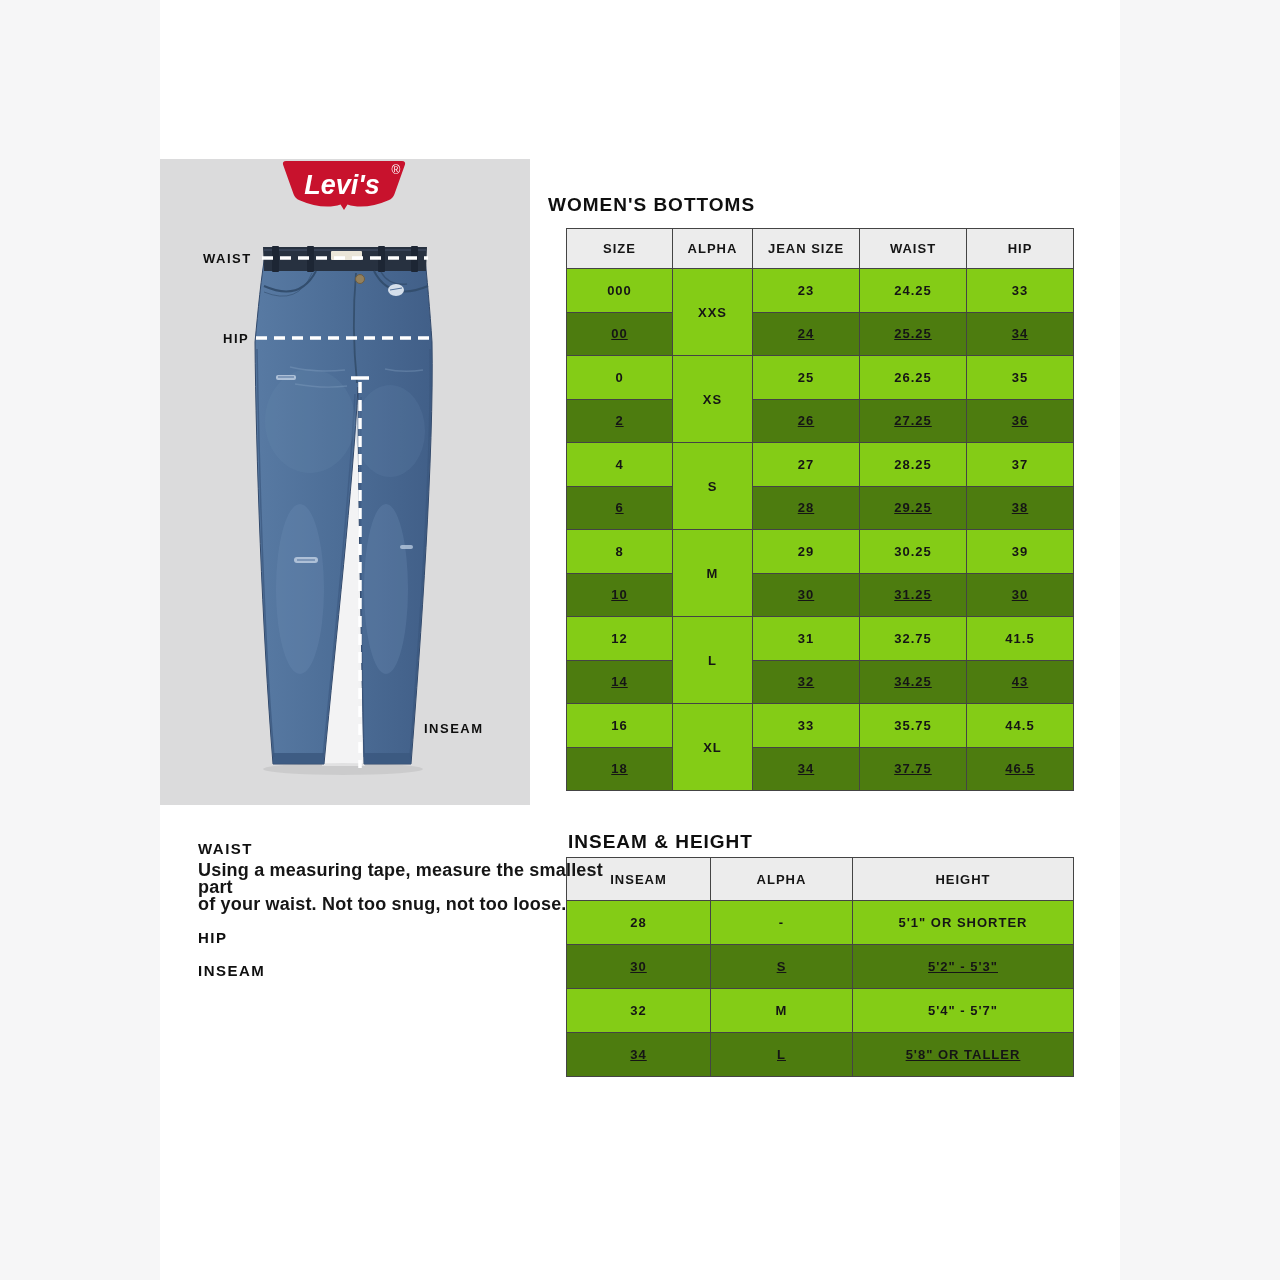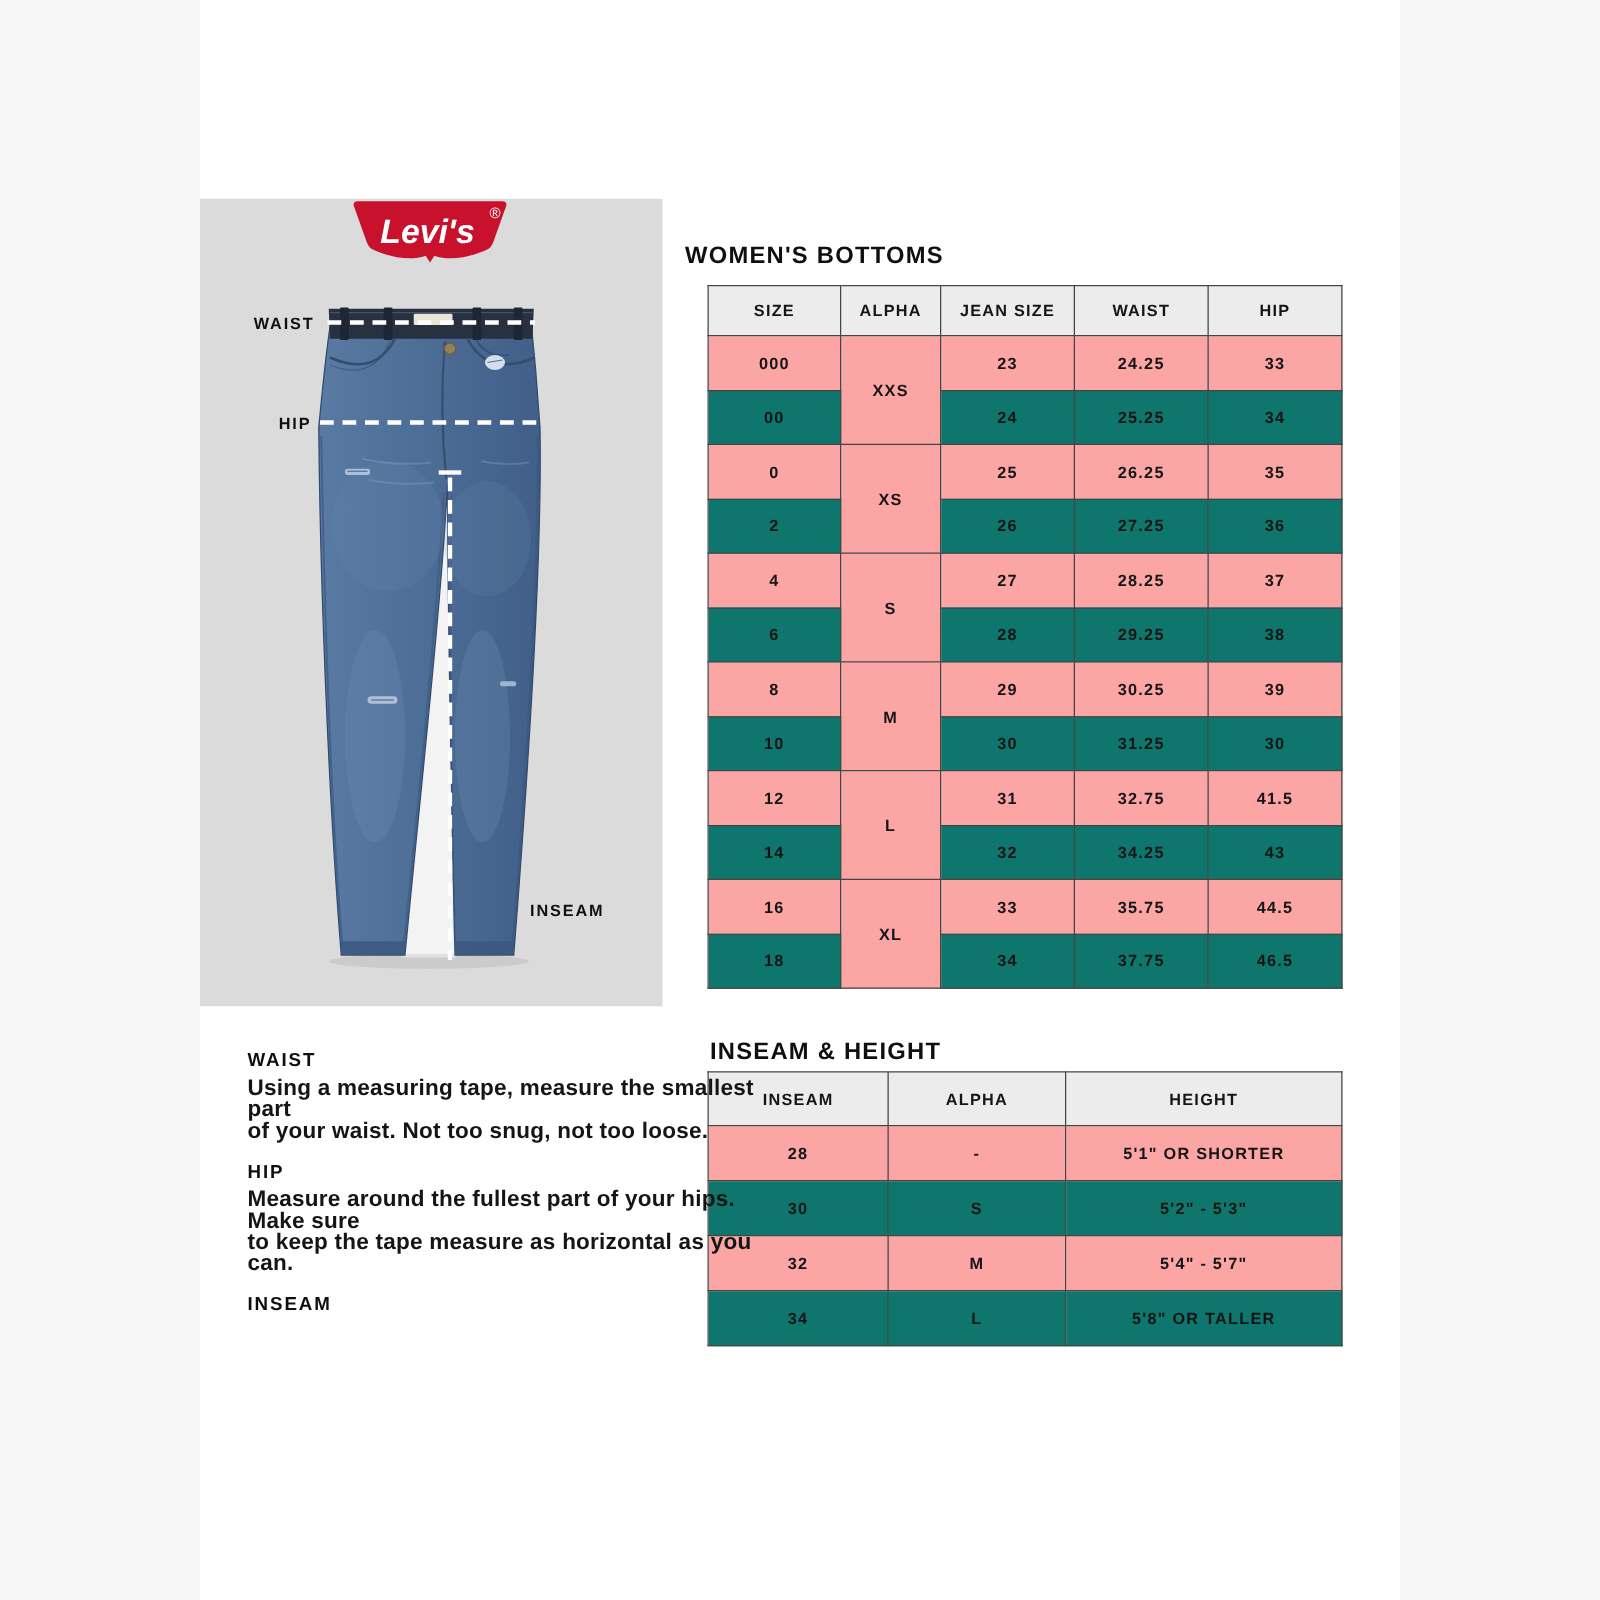--- a/index.html
+++ b/index.html
@@ -22,22 +22,22 @@
 
   table { border-collapse:collapse; table-layout:fixed; }
   #bottoms-table { left:566px; top:228px; }
   #inseam-table  { left:566px; top:857px; }
   th, td { border:1.5px solid #444; text-align:center; vertical-align:middle;
            font-size:13px; font-weight:bold; letter-spacing:1px; color:#151515; }
   thead th { background:#ececec; height:40px; }
   #inseam-table thead th { height:43px; }
   #bottoms-table tbody tr { height:43.5px; }
   #inseam-table tbody tr { height:44px; }
-  tr.row-white td { background:#fca5a5; }
-  tr.row-gray td { background:#0f766e; }
+  tr.row-white td { background:#84cc16; }
+  tr.row-gray td { background:#4d7c0f;text-decoration:underline; }
   td.cell-white { background:#ffffff; }
   td.cell-gray { background:#ececec; }
 
   #instructions { left:198px; top:840px; width:420px; }
   .instruction-block { margin-bottom:16px; }
   .instruction-heading { font-size:15px; font-weight:bold; letter-spacing:1.5px; color:#0f0f0f; margin-bottom:5px; }
   .instruction-body { font-size:18px; font-weight:bold; line-height:17px; color:#151515; white-space:pre-line; letter-spacing:0.2px; }
 </style>
 </head>
 <body>
@@ -256,19 +256,17 @@
 </table>
 
 <div class="abs" id="instructions">
   <div class="instruction-block">
     <div class="instruction-heading">WAIST</div>
     <div class="instruction-body">Using a measuring tape, measure the smallest part
 of your waist. Not too snug, not too loose.</div>
   </div>
   <div class="instruction-block">
     <div class="instruction-heading">HIP</div>
-    <div class="instruction-body">Measure around the fullest part of your hips. Make sure
-to keep the tape measure as horizontal as you can.</div>
   </div>
   <div class="instruction-block">
     <div class="instruction-heading">INSEAM</div>
   </div>
 </div>
 
 </body></html>

